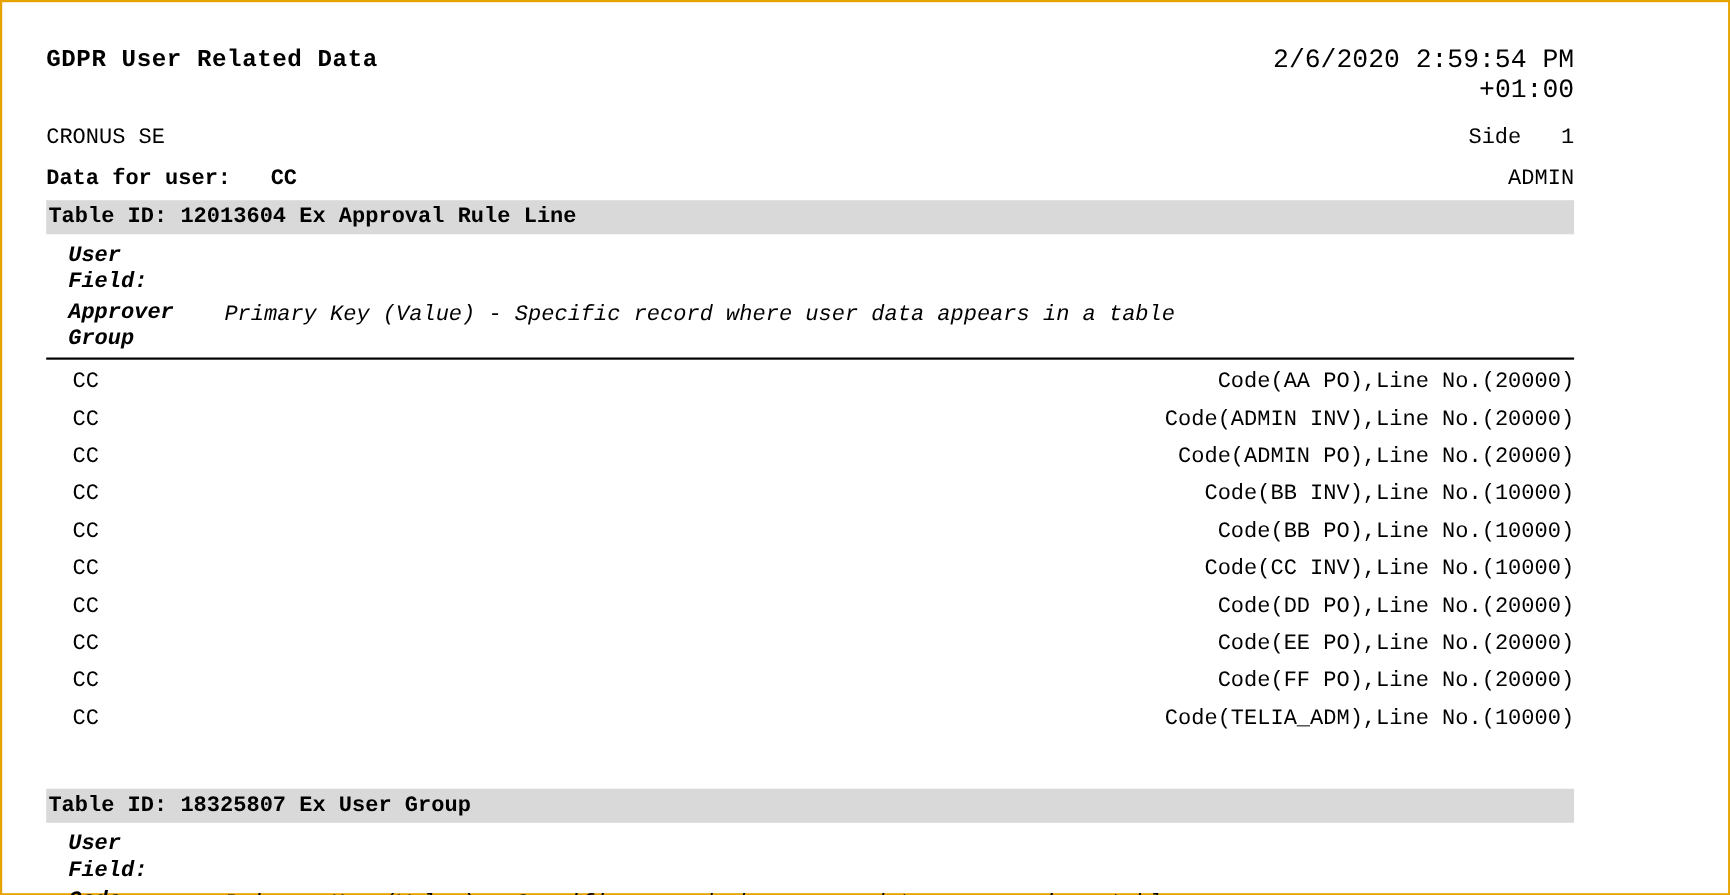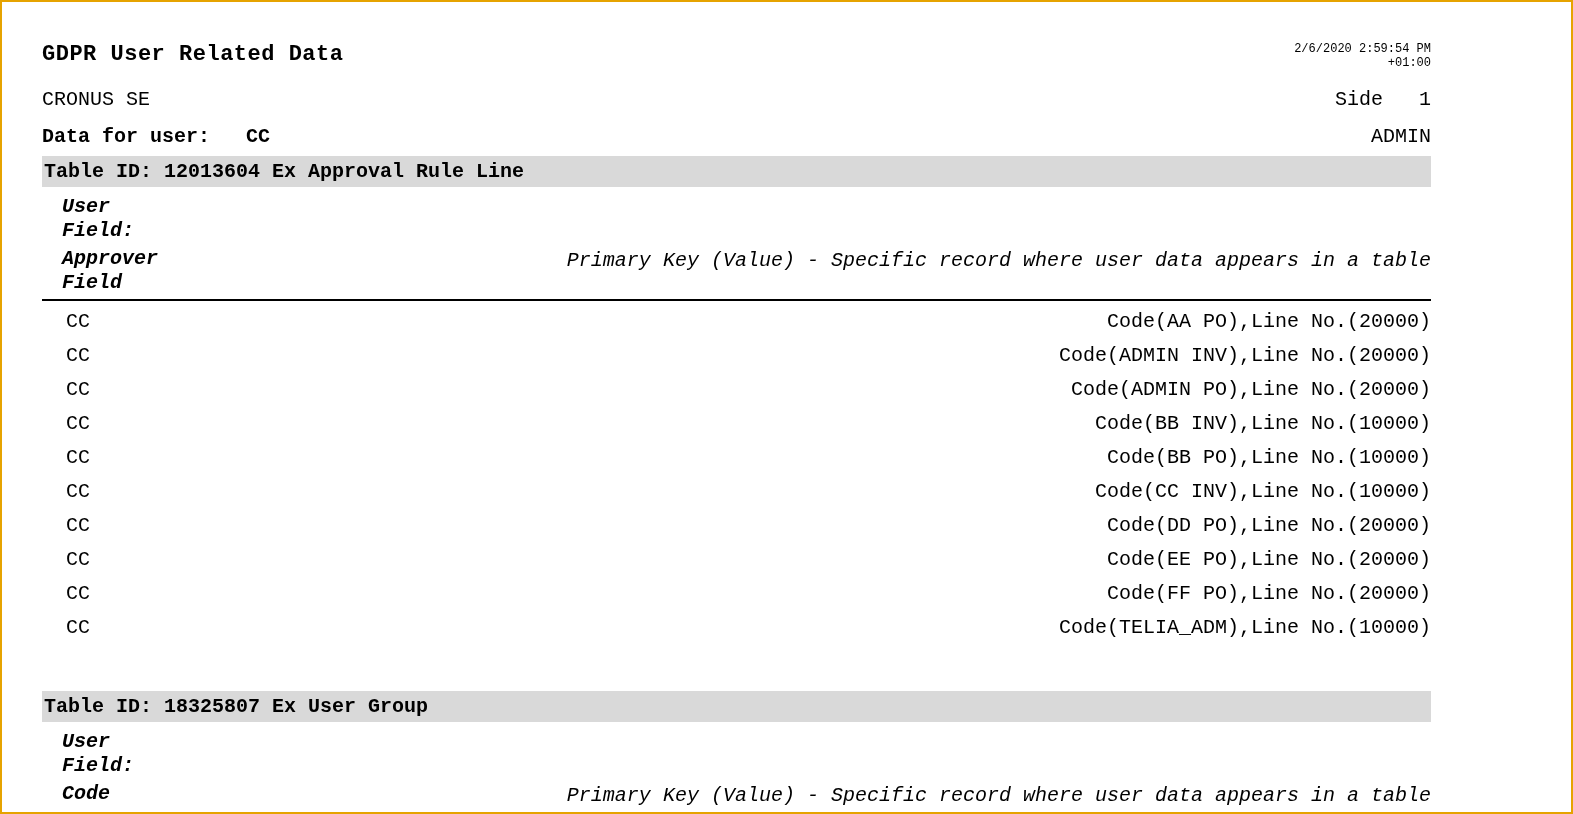--- a/index.html
+++ b/index.html
@@ -24,21 +24,21 @@
     justify-content: space-between;
     align-items: flex-start;
   }
   .title {
     font-weight: bold;
     font-size: 22px;
     letter-spacing: 0.5px;
   }
   .meta-right {
     text-align: right;
-    font-size: 12px;
+    font-size: 24px;
   }
   .tz {
     text-align: right;
   }
   .row2 {
     display: flex;
     justify-content: space-between;
     align-items: baseline;
     margin-top: 18px;
   }
@@ -81,21 +81,20 @@
     align-items: flex-start;
   }
   .field-label {
     width: 142px;
     font-weight: bold;
     line-height: 1.2;
   }
   .field-notes {
     flex: 1;
     padding-top: 2px;
-    text-align: right;
   }
   .divider {
     border: none;
     border-top: 2px solid #000;
     margin: 4px 0 4px 0;
   }
   .data-row {
     display: flex;
     padding-left: 24px;
     line-height: 1.7;
@@ -140,21 +139,21 @@
   </div>
 
   <div class="section-head">Table ID: 12013604  Ex Approval Rule Line</div>
   <div class="subhead-block">
     <div class="field-row">
       <div class="field-label" style="white-space:pre-line;">User
 Field:</div>
       <div class="field-notes"></div>
     </div>
     <div class="field-row" style="margin-top:4px;">
-      <div class="field-label" style="white-space:normal;">Approver Field</div>
+      <div class="field-label" style="white-space:normal;">Approver Group</div>
       <div class="field-notes">Primary Key (Value) - Specific record where user data appears in a table</div>
     </div>
   </div>
   <hr class="divider">
   <div id="rows-0">
       <div class="data-row">
         <div class="data-col1">CC</div>
         <div class="data-col2">Code(AA PO),Line No.(20000)</div>
       </div>
       <div class="data-row">

